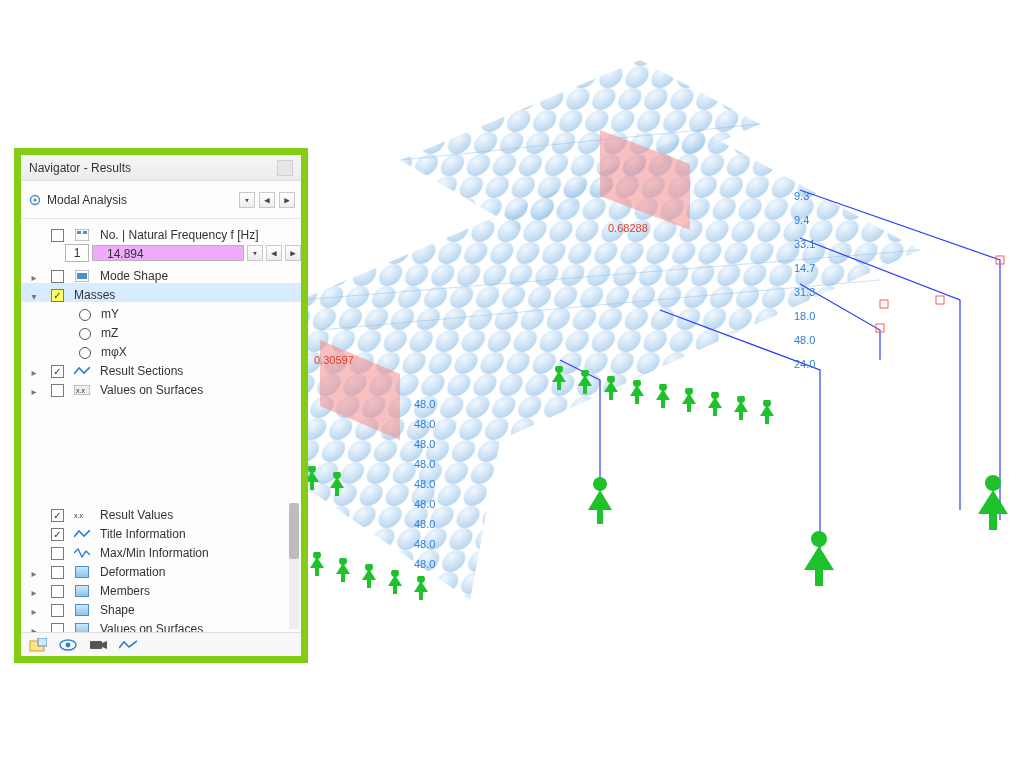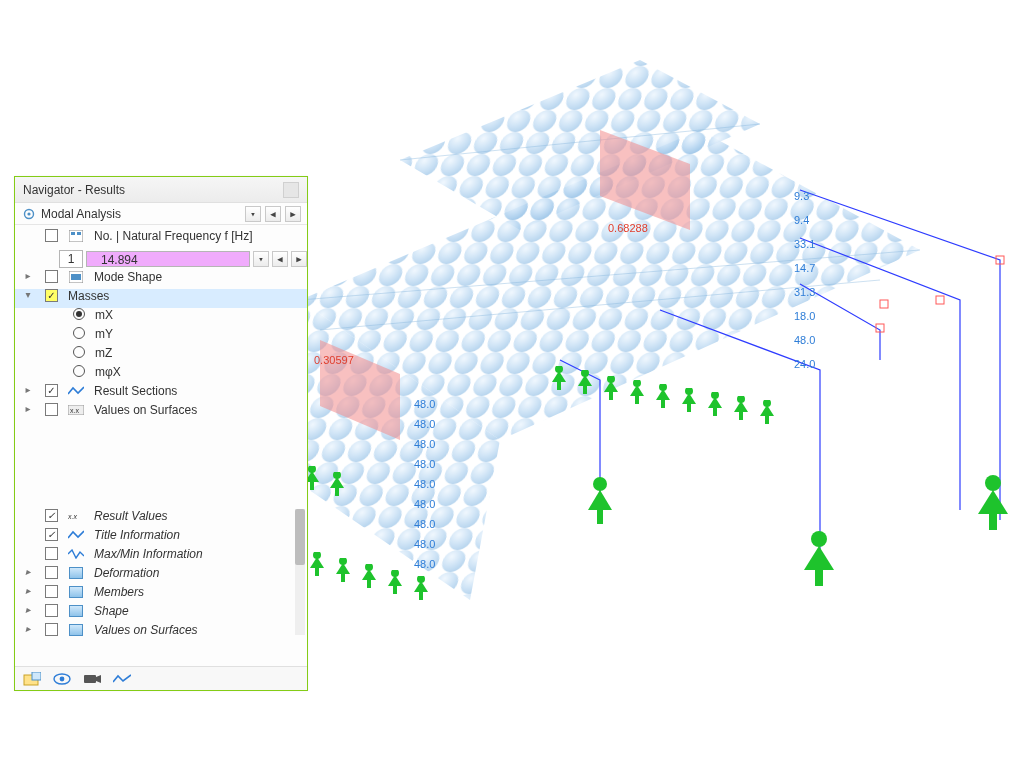--- a/index.html
+++ b/index.html
@@ -4,34 +4,34 @@
 <style>
   * { box-sizing: border-box; margin: 0; padding: 0; }
   html, body { width: 1024px; height: 768px; font-family: "Segoe UI", Tahoma, sans-serif; font-size: 12px; color: #333; background: #ffffff; overflow: hidden; }
   #viewport { position: relative; width: 1024px; height: 768px; }
 
   
   .scene { position: absolute; inset: 0; background: #ffffff; }
   .scene svg { position: absolute; left: 0; top: 0; width: 1024px; height: 768px; }
 
   
-  .panel { position: absolute; left: 14px; top: 148px; width: 294px; height: 515px; border: 1px solid #84cc16; background: #fdfdfd; box-shadow: 0 0 2px rgba(0,0,0,.06); margin-top: 28px; }
+  .panel { position: absolute; left: 14px; top: 148px; width: 294px; height: 515px; border: 7px solid #84cc16; background: #fdfdfd; box-shadow: 0 0 2px rgba(0,0,0,.06); }
   .panel-title { height: 26px; line-height: 26px; padding: 0 8px; background: linear-gradient(#f6f6f6,#ececec); border-bottom: 1px solid #e0e0e0; display: flex; justify-content: space-between; align-items: center; }
   .panel-title .close { width: 16px; height: 16px; background:#e6e6e6; border:1px solid #d0d0d0; }
-  .panel-select { height: 22px; display:flex; align-items:center; gap:4px; padding:0 6px; border-bottom:1px solid #e6e6e6; }
+  .panel-select { height: 38px; display:flex; align-items:center; gap:4px; padding:0 6px; border-bottom:1px solid #e6e6e6; }
   .panel-select .icon { width:16px; height:16px; display:inline-flex; align-items:center; justify-content:center; }
   .panel-select .label { flex:1; }
   .arrow-btn { width:16px; height:16px; border:1px solid #c9c9c9; background:linear-gradient(#fff,#ececec); font-size:9px; display:inline-flex; align-items:center; justify-content:center; color:#444; cursor:pointer; }
   .drop-btn { width:16px; height:16px; border:1px solid #c9c9c9; background:linear-gradient(#fff,#ececec); font-size:9px; display:inline-flex; align-items:center; justify-content:center; color:#444; cursor:pointer; }
 
   .tree { overflow:auto; padding:4px 0; }
   .tree-section1 { height: 280px; min-height: 280px; }
-  .tree-section2 { height: 134px; overflow:hidden; position:relative;font-style:italic; }
-
-  .row { display:flex; align-items:flex-start; height:19px; gap:10px; padding-left:6px; position:relative; }
+  .tree-section2 { height: 134px; overflow:hidden; position:relative; }
+
+  .row { display:flex; align-items:flex-end; height:19px; gap:10px; padding-left:6px; position:relative; }
   .row .expander { width:14px; text-align:center; color:#777; font-size:10px; cursor:pointer; user-select:none; }
   .row .cb { width:13px; height:13px; border:1px solid #7a7a7a; background:#fff; display:inline-flex; align-items:center; justify-content:center; font-size:10px; line-height:1; color:#333; cursor:pointer; }
   .row .cb.checked::after { content:"✓"; font-size:10px; color:#333; }
   .row .ic { width:16px; height:14px; display:inline-flex; align-items:center; justify-content:center; }
   .row .lbl { white-space:nowrap; }
   .row.highlight { background:#d8ecff; }
   .row.highlight .cb { background: #ffff66; }
   .row .radio { width:12px; height:12px; border:1px solid #555; border-radius:50%; display:inline-flex; align-items:center; justify-content:center; cursor:pointer; }
   .row .radio.sel::after { content:""; width:6px; height:6px; background:#333; border-radius:50%; }
   .row .indent1 { width:14px; }
@@ -250,25 +250,20 @@
       </div>
 
       <div class="row highlight">
         <span class="expander">▾</span>
         <span class="cb checked"></span>
         <span class="lbl">Masses</span>
       </div>
 
       <div class="row">
           <span class="indent3"></span>
-          <span class="radio sel"></span>
-          <span class="lbl">mX</span>
-        </div>
-      <div class="row">
-          <span class="indent3"></span>
           <span class="radio"></span>
           <span class="lbl">mY</span>
         </div>
       <div class="row">
           <span class="indent3"></span>
           <span class="radio"></span>
           <span class="lbl">mZ</span>
         </div>
       <div class="row">
           <span class="indent3"></span>

